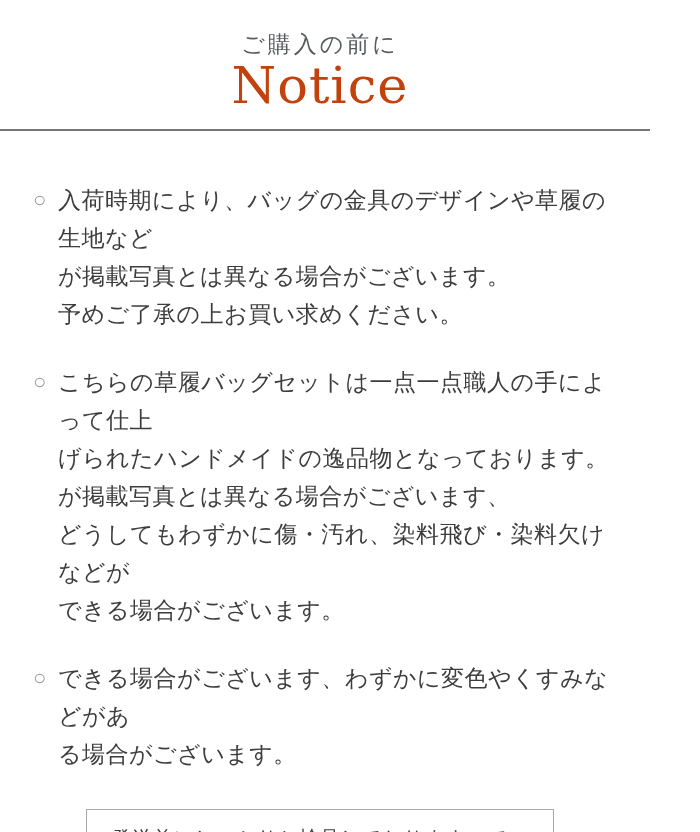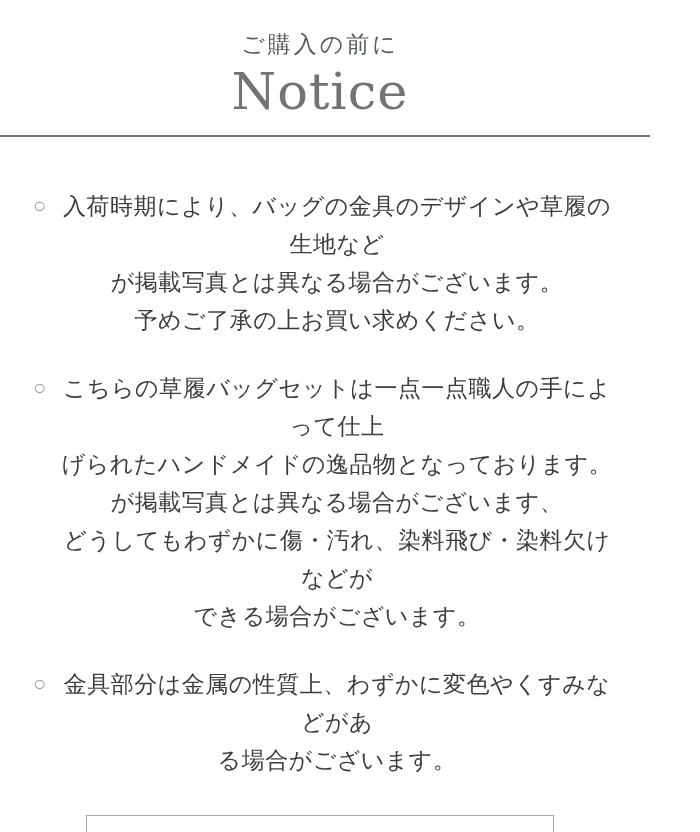--- a/index.html
+++ b/index.html
@@ -20,23 +20,22 @@
     font-size: 23px;
     line-height: 28px;
     color: #575c5f;
     letter-spacing: 3px;
   }
   .en-title {
     font-family: "DejaVu Serif", "Liberation Serif", serif;
     font-size: 51px;
     line-height: 56px;
     font-weight: normal;
-    color: #737373;
+    color: #c2410c;
     letter-spacing: 1px;
-    margin-top: 6px;
   }
   .divider {
     border: none;
     border-top: 2px solid #757575;
     width: 650px;
     margin: 15px auto 0 auto;
   }
 
   
   .notice-list { padding: 50px 24px 0 33px; }
@@ -51,21 +50,20 @@
     color: #9a9a9a;
     font-size: 22px;
     line-height: 38px;
   }
   .notice-text {
     font-size: 23px;
     line-height: 38px;
     letter-spacing: 0.5px;
     white-space: pre-line;
     color: #3d3d3d;
-    text-align: center;
   }
 
   
   .assurance-box {
     width: 468px;
     margin: 36px auto 0 auto;
     border: 1px solid #a9a9a9;
     padding: 12px 10px;
     text-align: center;
   }
@@ -102,21 +100,21 @@
       <span class="bullet">○</span>
       <p class="notice-text">こちらの草履バッグセットは一点一点職人の手によって仕上
 げられたハンドメイドの逸品物となっております。
 が掲載写真とは異なる場合がございます、
 どうしてもわずかに傷・汚れ、染料飛び・染料欠けなどが
 できる場合がございます。</p>
     </div>
 
     <div class="notice">
       <span class="bullet">○</span>
-      <p class="notice-text">金具部分は金属の性質上、わずかに変色やくすみなどがあ
+      <p class="notice-text">できる場合がございます、わずかに変色やくすみなどがあ
 る場合がございます。</p>
     </div>
 
   </main>
 
   <div class="assurance-box">
     <p class="assurance-text">発送前にしっかりと検品しておりますので、
 ご使用上問題があるものはございません。
 ご安心してお求めください。</p>
   </div>

